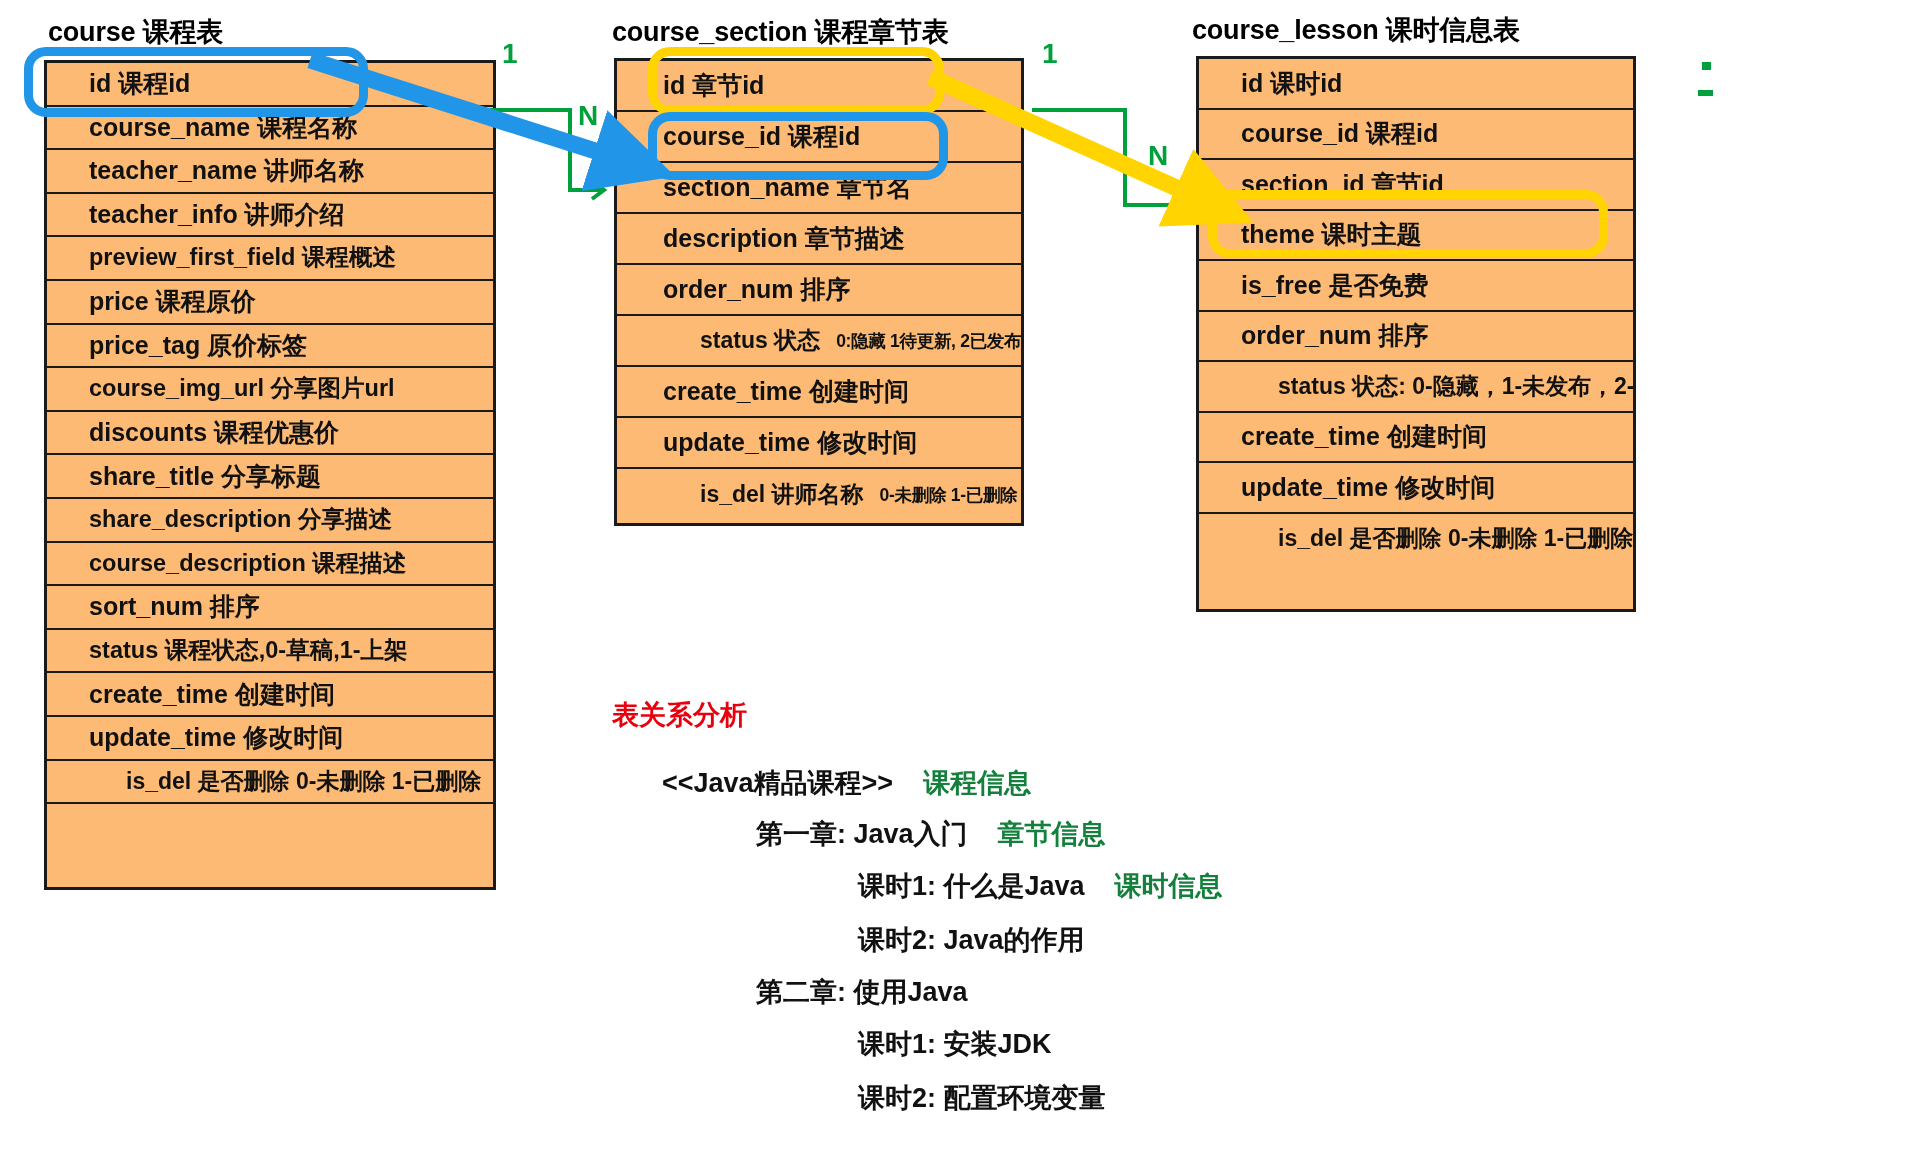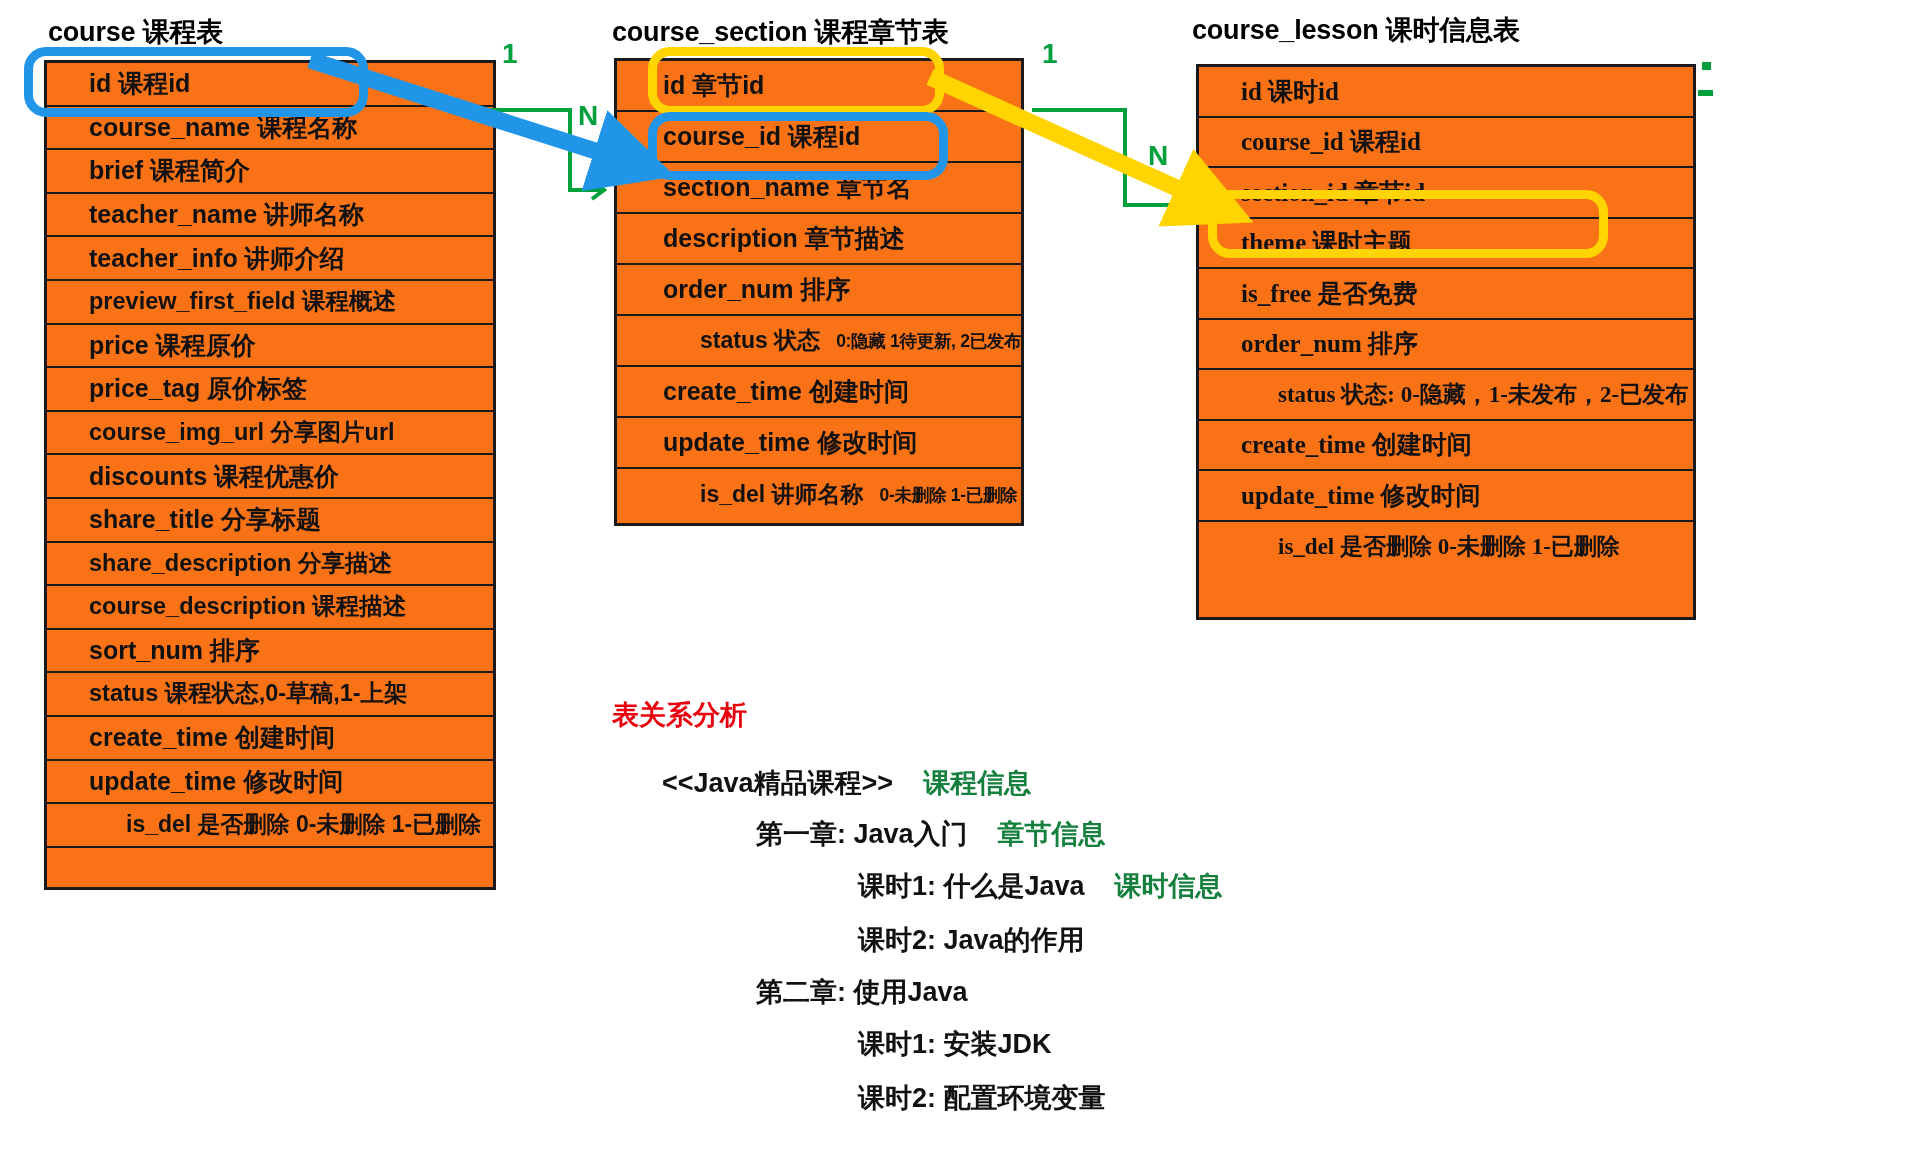--- a/index.html
+++ b/index.html
@@ -21,21 +21,21 @@
     font-weight: bold;
     font-size: 27px;
     white-space: nowrap;
     letter-spacing: -0.2px;
   }
 
   
   .tbl {
     position: absolute;
     border: 3px solid #1a1a1a;
-    background: #f97316;
+    background: #fdba74;
     box-sizing: border-box;
   }
   .row {
     border-bottom: 2px solid #1a1a1a;
     box-sizing: border-box;
     display: flex;
     align-items: center;
     color: #111111;
     font-weight: bold;
     white-space: nowrap;
@@ -115,23 +115,20 @@
   <div class="tbl-title" style="left:48px; top:14px;">course 课程表</div>
 
   <div class="tbl" id="tbl-course" style="left:44px; top:60px; width:452px; height:830px;">
     <div class="row">
         <span class="cell">id   课程id</span>
       </div>
     <div class="row">
         <span class="cell">course_name  课程名称</span>
       </div>
     <div class="row">
-        <span class="cell">brief   课程简介</span>
-      </div>
-    <div class="row">
         <span class="cell">teacher_name  讲师名称</span>
       </div>
     <div class="row">
         <span class="cell">teacher_info   讲师介绍</span>
       </div>
     <div class="row tight">
         <span class="cell">preview_first_field 课程概述</span>
       </div>
     <div class="row">
         <span class="cell">price 课程原价</span>
@@ -209,21 +206,21 @@
       <span class="sub">0-未删除 1-已删除</span>
     </div>
   </div>
 
   <div class="hl hl-yellow" style="left:648px; top:47px; width:296px; height:68px;"></div>
 
   <div class="hl hl-blue" style="left:648px; top:112px; width:300px; height:68px;"></div>
 
   <div class="tbl-title" style="left:1192px; top:12px;">course_lesson 课时信息表</div>
 
-  <div class="tbl" id="tbl-lesson" style="left:1196px; top:64px; width:500px; height:556px;font-family:Liberation Serif, serif;">
+  <div class="tbl" id="tbl-lesson" style="left:1196px; top:56px; width:440px; height:556px;">
     <div class="row">
         <span class="cell">id   课时id</span>
       </div>
     <div class="row">
         <span class="cell">course_id 课程id</span>
       </div>
     <div class="row">
         <span class="cell">section_id 章节id</span>
       </div>
     <div class="row">

